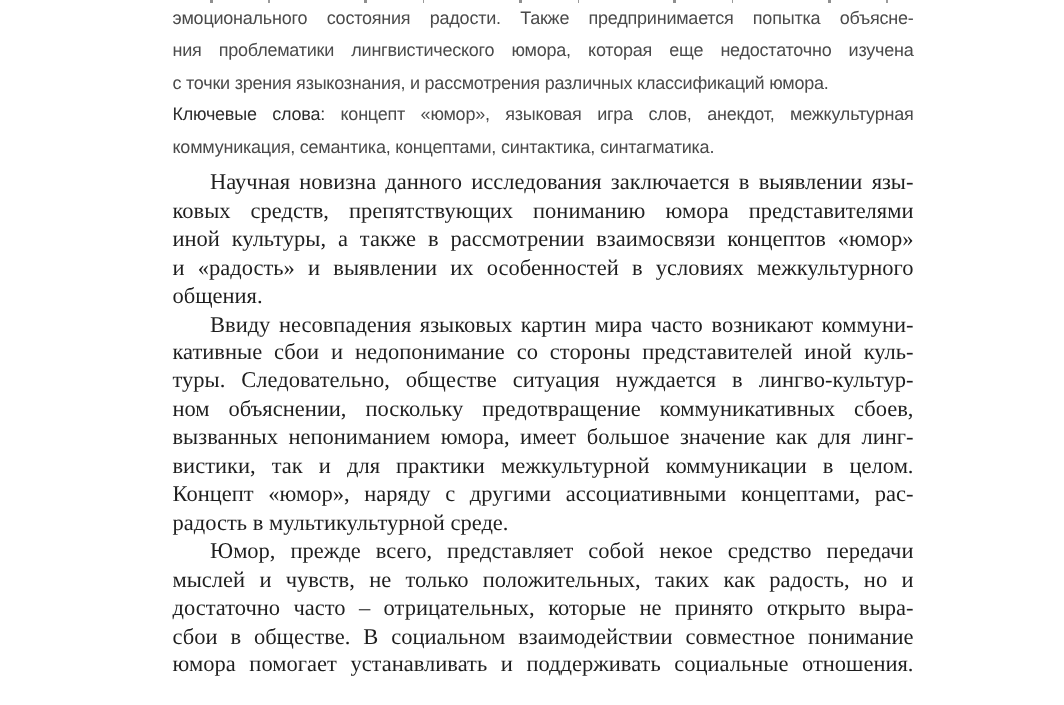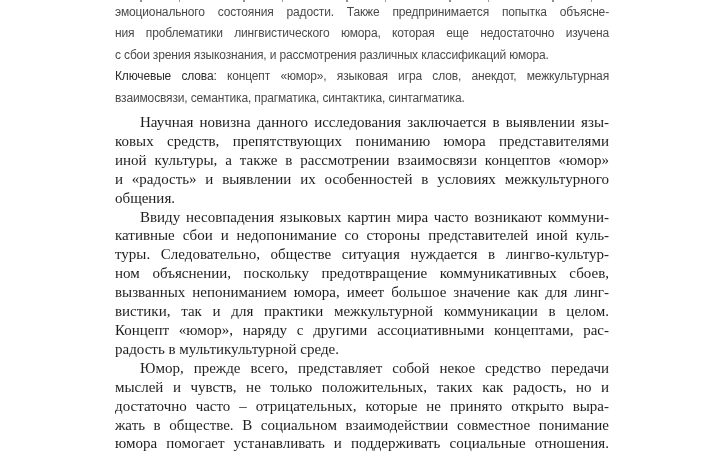--- a/index.html
+++ b/index.html
@@ -75,26 +75,26 @@
 <body>
 
 <div class="page">
 
   <div class="remnant"></div>
 
   <div class="col abstract">
     <div>
         <div class="line">эмоционального состояния радости. Также предпринимается попытка объясне-</div>
         <div class="line">ния проблематики лингвистического юмора, которая еще недостаточно изучена</div>
-        <div class="line lastline">с сбои зрения языкознания, и рассмотрения различных классификаций юмора.</div>
+        <div class="line lastline">с точки зрения языкознания, и рассмотрения различных классификаций юмора.</div>
       </div>
     <div class="line">
       <b class="kw-label">Ключевые слова:</b><span> концепт «юмор», языковая игра слов, анекдот, межкультурная</span>
     </div>
-    <div class="line lastline">взаимосвязи, семантика, прагматика, синтактика, синтагматика.</div>
+    <div class="line lastline">коммуникация, семантика, концептами, синтактика, синтагматика.</div>
   </div>
 
   <div class="col body-text">
     <div class="para">
         <div class="line">Научная новизна данного исследования заключается в выявлении язы-</div>
         <div class="line">ковых средств, препятствующих пониманию юмора представителями</div>
         <div class="line">иной культуры, а также в рассмотрении взаимосвязи концептов «юмор»</div>
         <div class="line">и «радость» и выявлении их особенностей в условиях межкультурного</div>
         <div class="line lastline">общения.</div>
       </div>
@@ -105,18 +105,18 @@
         <div class="line">ном объяснении, поскольку предотвращение коммуникативных сбоев,</div>
         <div class="line">вызванных непониманием юмора, имеет большое значение как для линг-</div>
         <div class="line">вистики, так и для практики межкультурной коммуникации в целом.</div>
         <div class="line">Концепт «юмор», наряду с другими ассоциативными концептами, рас-</div>
         <div class="line lastline">радость в мультикультурной среде.</div>
       </div>
     <div class="para flush">
         <div class="line">Юмор, прежде всего, представляет собой некое средство передачи</div>
         <div class="line">мыслей и чувств, не только положительных, таких как радость, но и</div>
         <div class="line">достаточно часто – отрицательных, которые не принято открыто выра-</div>
-        <div class="line">жать в обществе. В социальном взаимодействии совместное понимание</div>
+        <div class="line">сбои в обществе. В социальном взаимодействии совместное понимание</div>
         <div class="line lastline">юмора помогает устанавливать и поддерживать социальные отношения.</div>
       </div>
   </div>
 
 </div>
 
 </body></html>

